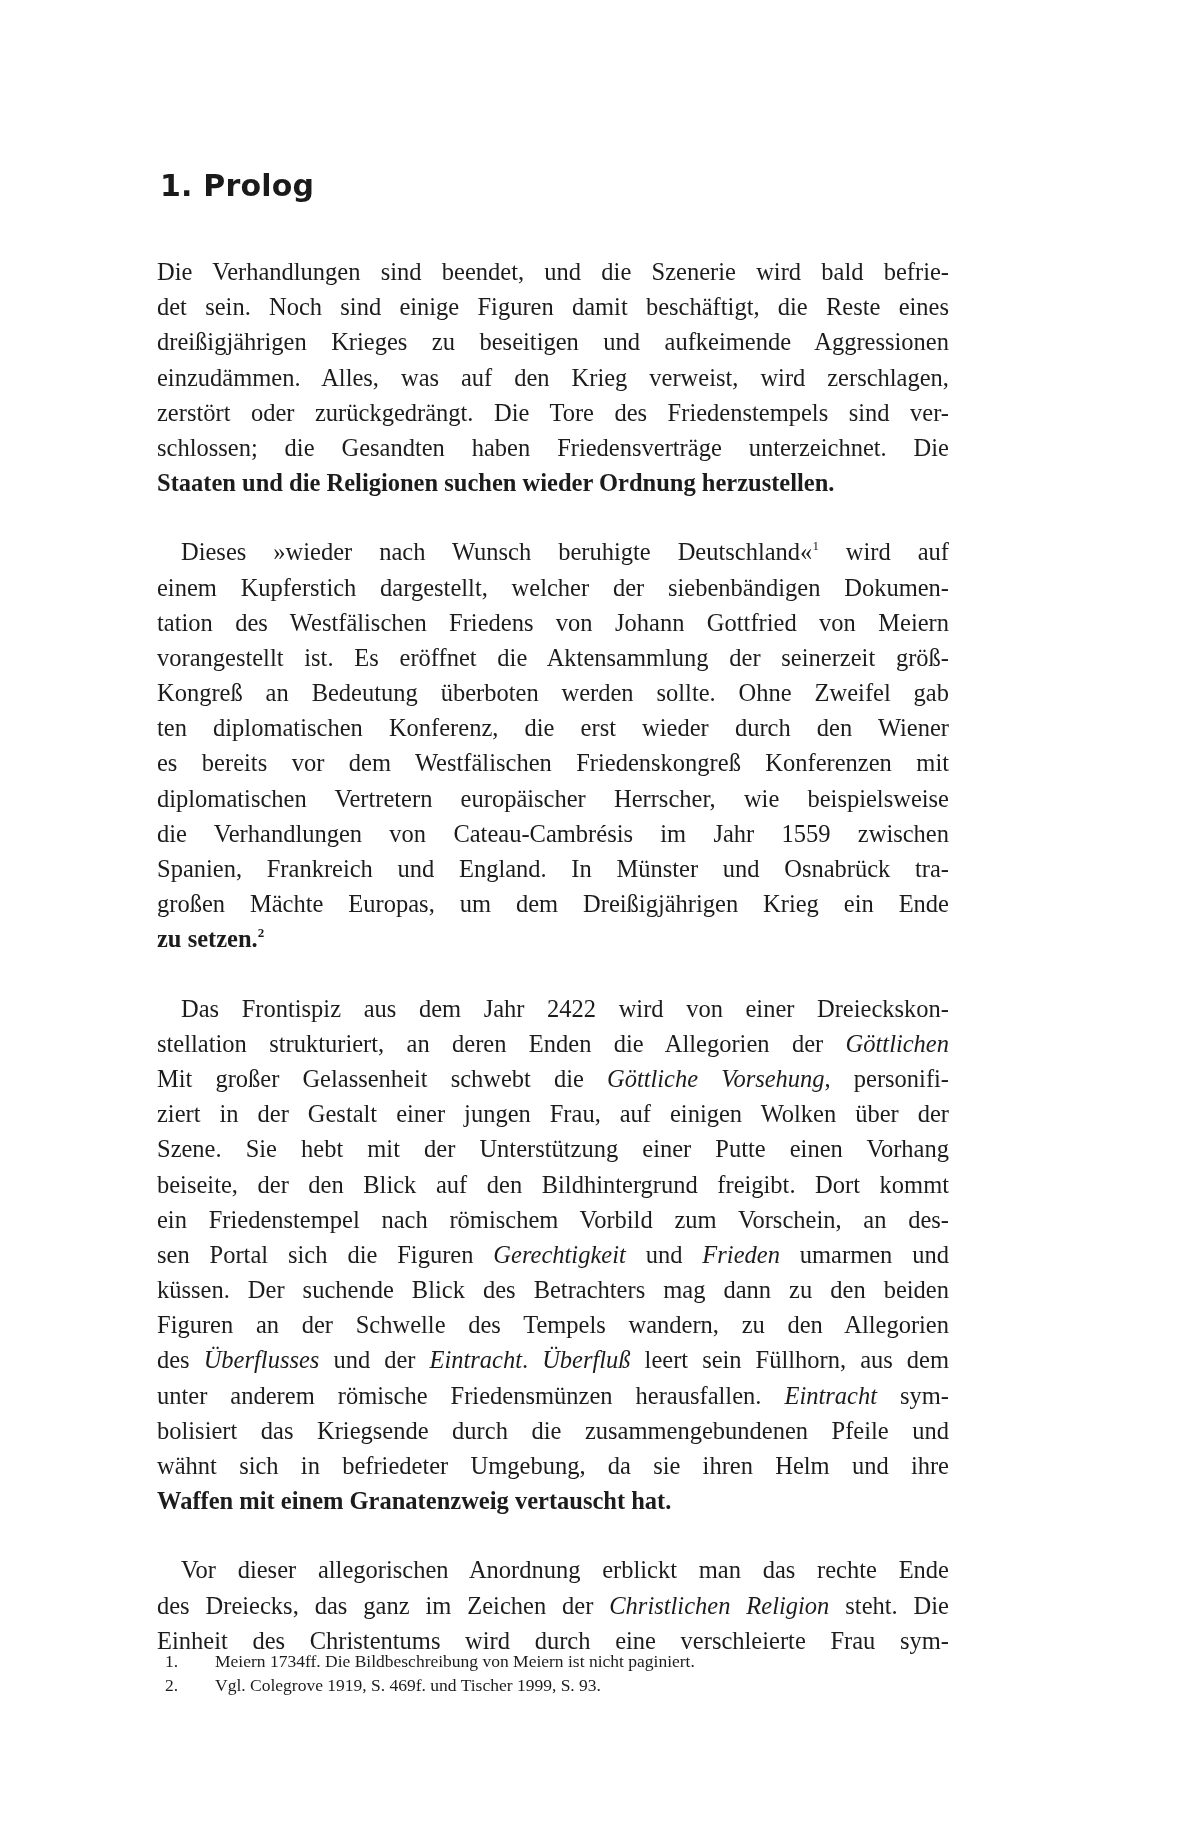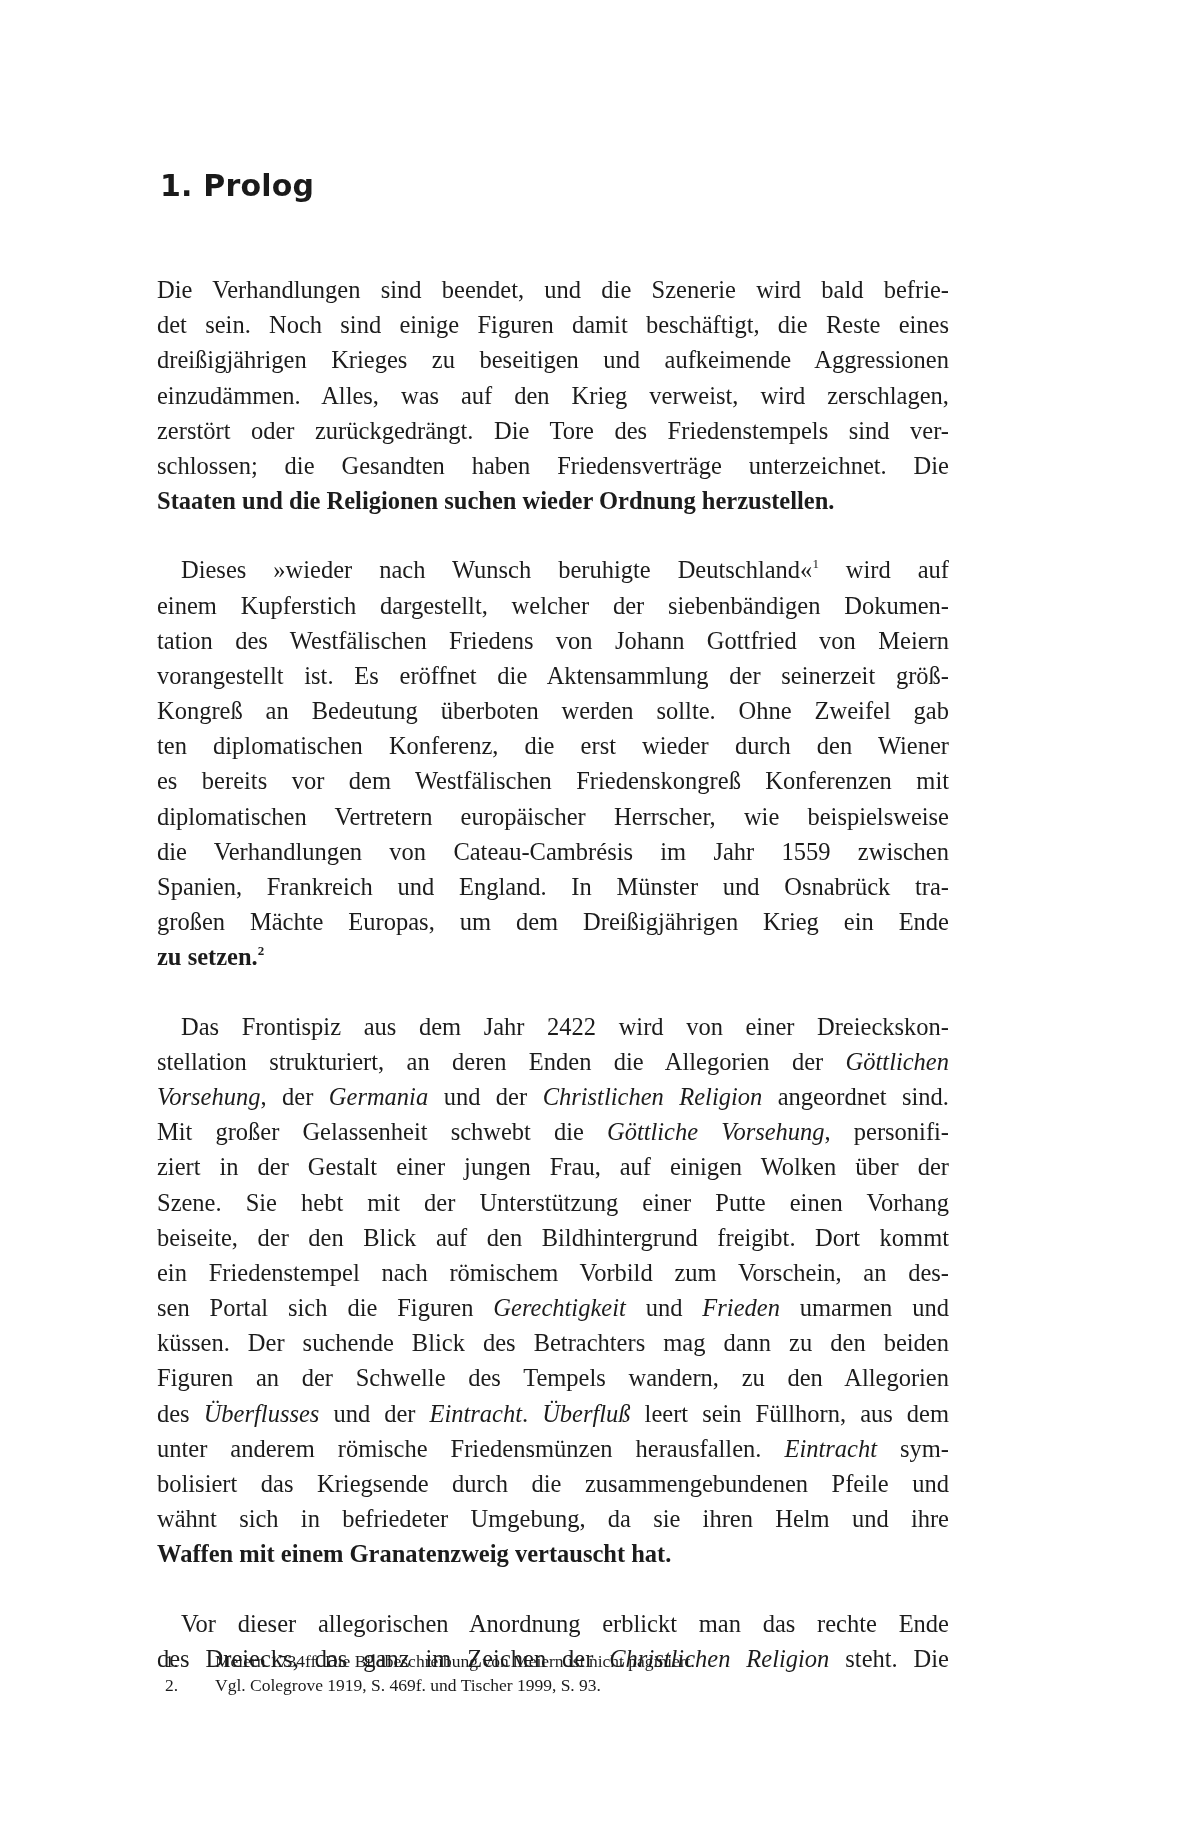--- a/index.html
+++ b/index.html
@@ -9,21 +9,21 @@
       font-family: "Liberation Serif", "DejaVu Serif", serif;
     }
     .page { position: absolute; left: 0; top: 0; width: 1129px; height: 1828px; }
     .chapter-title {
       position: absolute; left: 160px; top: 168px;
       font-family: "DejaVu Sans", "Liberation Sans", sans-serif;
       font-weight: bold; font-size: 30px; letter-spacing: 0.2px;
       color: #1a1a1a; margin: 0;
     }
     .body-text {
-      position: absolute; left: 157px; top: 272px; width: 792px;
+      position: absolute; left: 157px; top: 254px; width: 792px;
       font-size: 24.5px; line-height: 35.2px;
     }
     .line {
       display: block; height: 35.2px; white-space: nowrap;
       text-align: justify; text-align-last: justify;
     }
     .line.last { text-align-last: left; font-weight: bold; }
     .line.indent { padding-left: 24px; margin-top: 34px; }
     .line i { }
     sup { font-size: 13px; line-height: 0; vertical-align: 10px; }
@@ -60,38 +60,38 @@
         <span class="line">es bereits vor dem Westfälischen Friedenskongreß Konferenzen mit</span>
         <span class="line">diplomatischen Vertretern europäischer Herrscher, wie beispielsweise</span>
         <span class="line">die Verhandlungen von Cateau-Cambrésis im Jahr 1559 zwischen</span>
         <span class="line">Spanien, Frankreich und England. In Münster und Osnabrück tra-</span>
         <span class="line">großen Mächte Europas, um dem Dreißigjährigen Krieg ein Ende</span>
         <span class="line last">zu setzen.<sup>2</sup></span>
       </div>
       <div>
         <span class="line indent">Das Frontispiz aus dem Jahr 2422 wird von einer Dreieckskon-</span>
         <span class="line">stellation strukturiert, an deren Enden die Allegorien der <i>Göttlichen</i></span>
-        <span class="line"><i>Vorsehung</i>, der <i>Germania</i> und der <i>Christlichen Religion</i> angeordnet sind.</span>
         <span class="line">Mit großer Gelassenheit schwebt die <i>Göttliche Vorsehung</i>, personifi-</span>
         <span class="line">ziert in der Gestalt einer jungen Frau, auf einigen Wolken über der</span>
         <span class="line">Szene. Sie hebt mit der Unterstützung einer Putte einen Vorhang</span>
         <span class="line">beiseite, der den Blick auf den Bildhintergrund freigibt. Dort kommt</span>
         <span class="line">ein Friedenstempel nach römischem Vorbild zum Vorschein, an des-</span>
         <span class="line">sen Portal sich die Figuren <i>Gerechtigkeit</i> und <i>Frieden</i> umarmen und</span>
         <span class="line">küssen. Der suchende Blick des Betrachters mag dann zu den beiden</span>
         <span class="line">Figuren an der Schwelle des Tempels wandern, zu den Allegorien</span>
         <span class="line">des <i>Überflusses</i> und der <i>Eintracht</i>. <i>Überfluß</i> leert sein Füllhorn, aus dem</span>
         <span class="line">unter anderem römische Friedensmünzen herausfallen. <i>Eintracht</i> sym-</span>
         <span class="line">bolisiert das Kriegsende durch die zusammengebundenen Pfeile und</span>
         <span class="line">wähnt sich in befriedeter Umgebung, da sie ihren Helm und ihre</span>
         <span class="line last">Waffen mit einem Granatenzweig vertauscht hat.</span>
       </div>
       <div>
         <span class="line indent">Vor dieser allegorischen Anordnung erblickt man das rechte Ende</span>
         <span class="line">des Dreiecks, das ganz im Zeichen der <i>Christlichen Religion</i> steht. Die</span>
+        <span class="line">Einheit des Christentums wird durch eine verschleierte Frau sym-</span>
       </div>
     </div>
 
   <div class="footnotes">
     <div class="fn">
       <span class="fn-num">1.</span>
       <span>Meiern 1734ff. Die Bildbeschreibung von Meiern ist nicht paginiert.</span>
     </div>
     <div class="fn">
       <span class="fn-num">2.</span>

